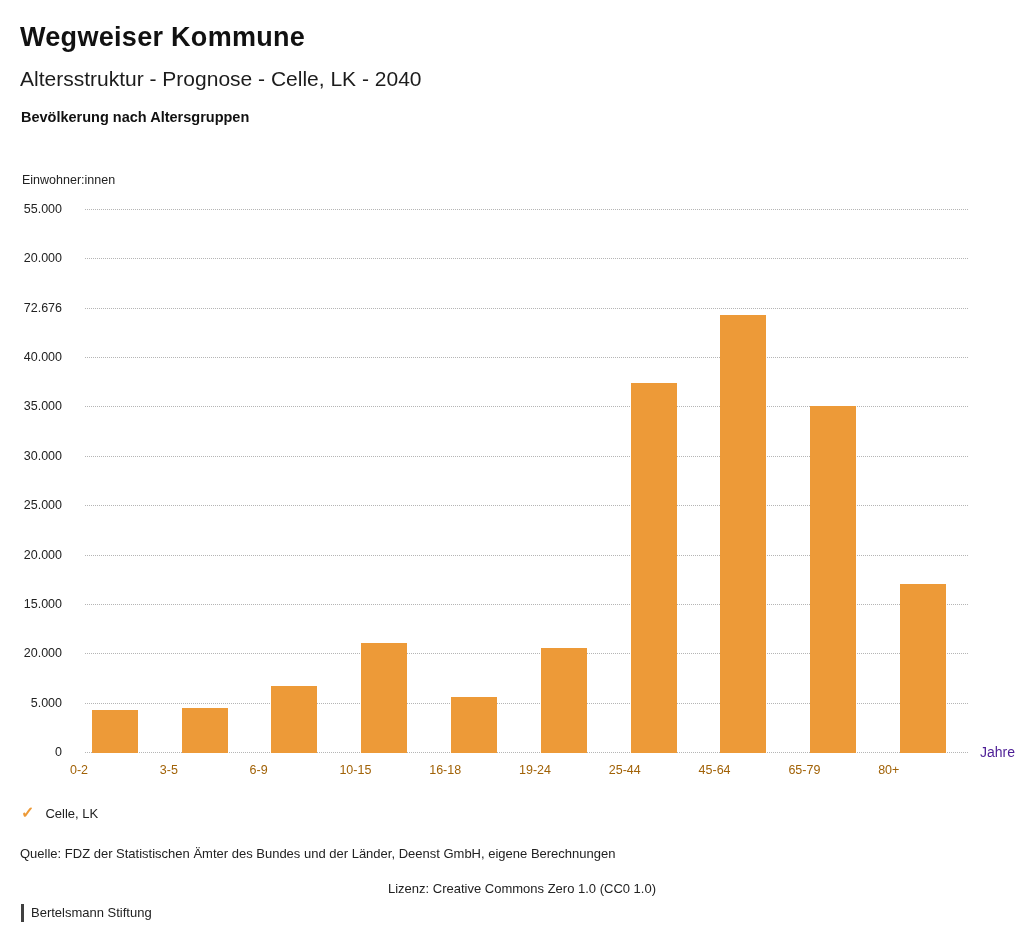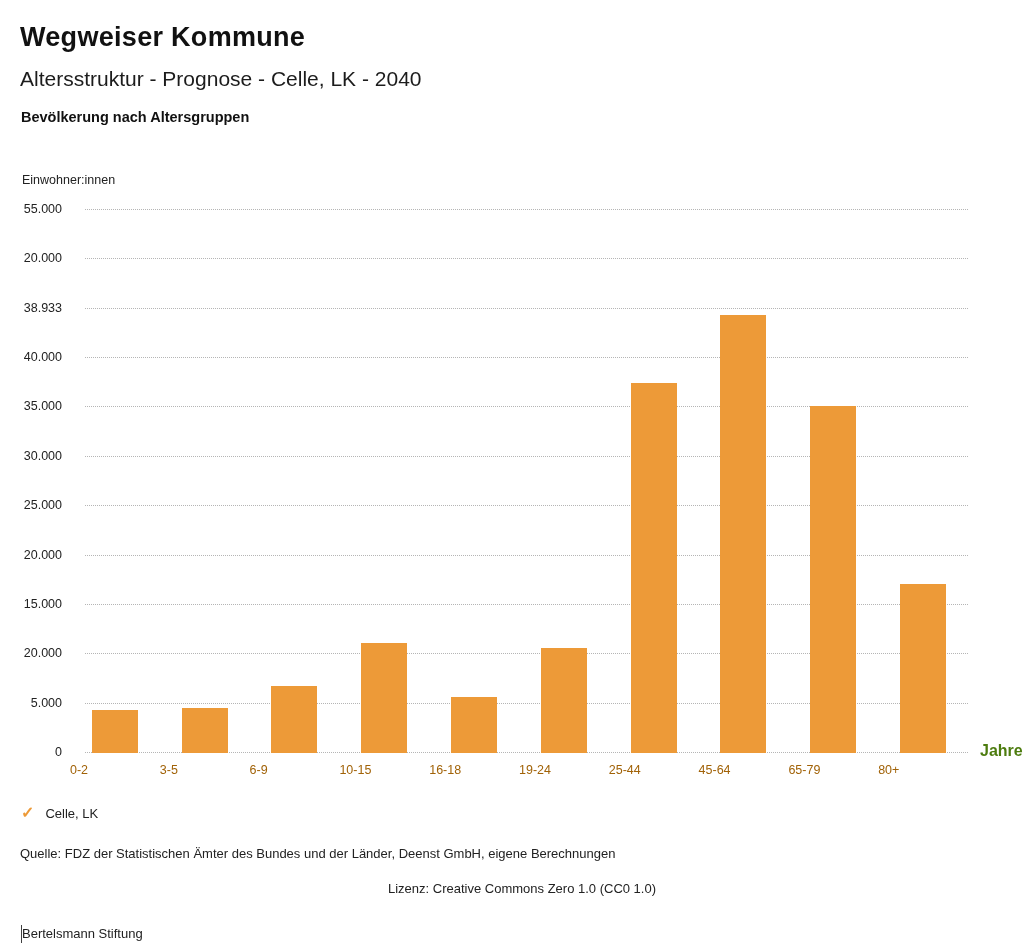--- a/index.html
+++ b/index.html
@@ -80,24 +80,23 @@
   }
   .xlab {
     flex: 1;
     font-size: 12.5px;
     color: #a16207;
   }
   .x-axis-unit {
     position: absolute;
     left: calc(100% + 12px);
     bottom: -7px;
-    font-size: 16px;
-    color: #4d7c0f;
+    font-size: 14px;
+    color: #4c1d95;
     white-space: nowrap;
-    font-weight: bold;
   }
   .legend {
     display: flex;
     align-items: center;
     gap: 11px;
     margin: 52px 0 0 21px;
   }
   .legend-check {
     font-size: 16px;
     font-weight: 700;
@@ -106,23 +105,24 @@
   .legend-label { font-size: 13px; color: #222; }
   .footer { margin: 0; }
   .footer p {
     font-size: 13px;
     color: #222;
     margin: 0 0 0 20px;
   }
   .footer .source { margin-top: 25px; }
   .footer .license { margin-top: 20px; text-align: center; }
   .footer .attribution {
-    margin-top: 29px;
+    margin-top: 8px;
     margin-left: 21px;
-    border-left: 1px solid #404040;
+    border-left: 3px solid #404040;
+    padding-left: 7px;
     line-height: 1.35;
   }
 </style>
 </head>
 <body>
 
 <div class="page">
 
   <h1 class="title">Wegweiser Kommune</h1>
   <h2 class="subtitle">Altersstruktur - Prognose - Celle, LK - 2040</h2>
@@ -153,21 +153,21 @@
         <div class="gridline" style="bottom: 54.5455%;">
           <span class="ylab">30.000</span>
         </div>
         <div class="gridline" style="bottom: 63.6364%;">
           <span class="ylab">35.000</span>
         </div>
         <div class="gridline" style="bottom: 72.7273%;">
           <span class="ylab">40.000</span>
         </div>
         <div class="gridline" style="bottom: 81.8182%;">
-          <span class="ylab">38.933</span>
+          <span class="ylab">72.676</span>
         </div>
         <div class="gridline" style="bottom: 90.9091%;">
           <span class="ylab">20.000</span>
         </div>
         <div class="gridline" style="bottom: 100%;">
           <span class="ylab">55.000</span>
         </div>
       </div>
     <div class="bars" id="bars">
         <div class="slot">

